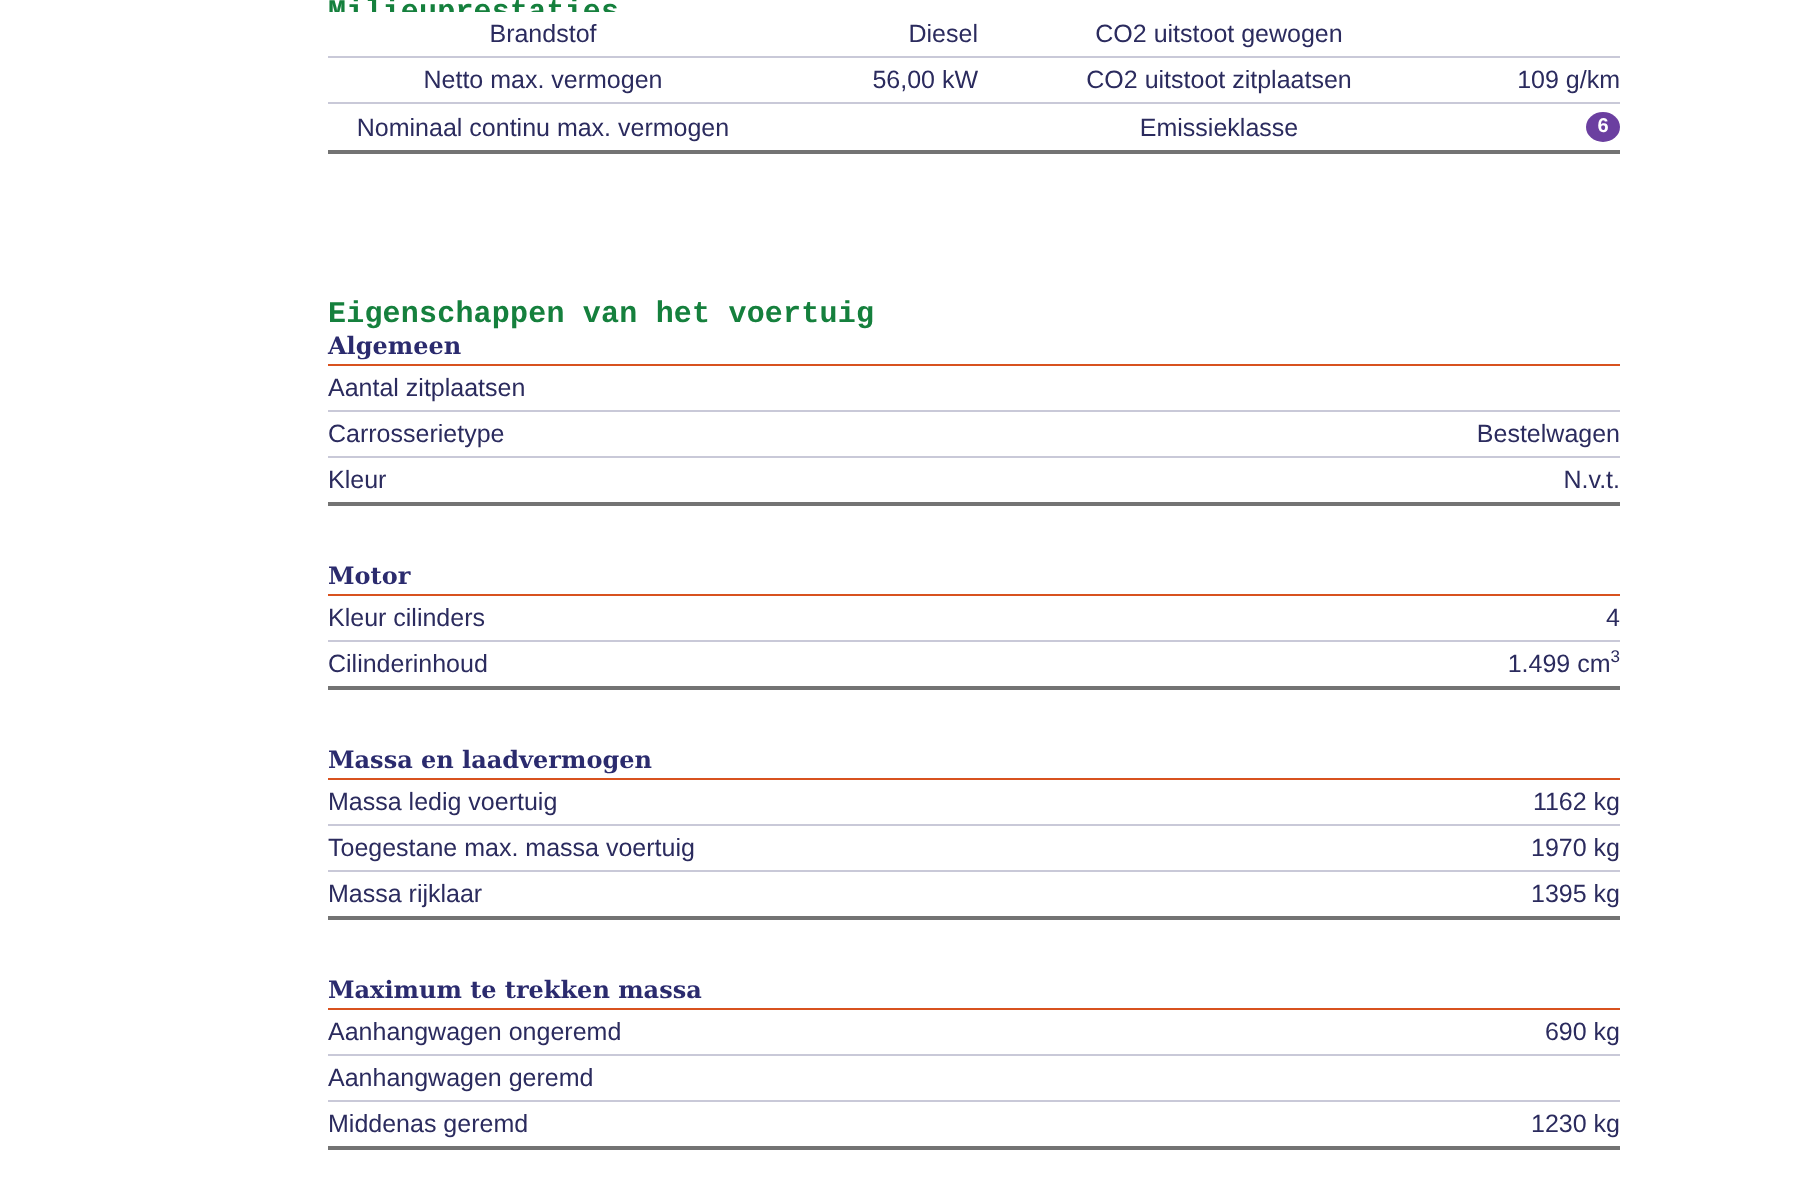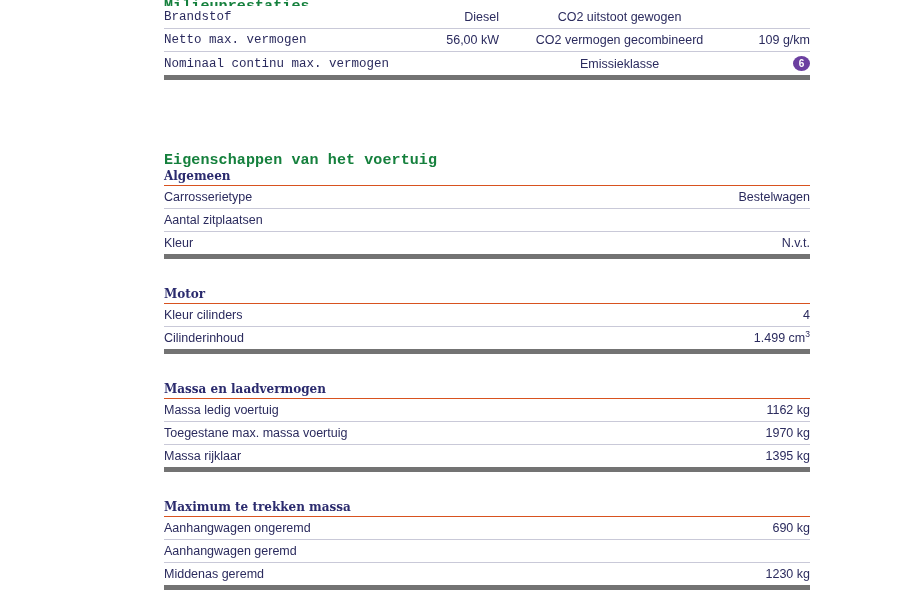--- a/index.html
+++ b/index.html
@@ -62,25 +62,25 @@
   }
   table.spec td {
     padding: 4px 0 4px 0;
     border-bottom: 1px solid #c9c9d8;
     vertical-align: bottom;
     line-height: 14px;
     color: #2b2b5e;
     white-space: nowrap;
   }
   table.spec tr:last-child td {
-    border-bottom: 5px solid #737373;
-  }
-
-  
-  .c-l-label { width: 215px; text-align: left; font-family: Liberation Mono, monospace; }
+    border-bottom: 2px solid #737373;
+  }
+
+  
+  .c-l-label { width: 215px; text-align: center; }
   .c-l-value { width: 110px; text-align: right; padding-right: 18px !important; }
   .c-r-label { width: 205px; text-align: center; }
   .c-r-value { text-align: right; }
 
   
   .c-label { text-align: left; }
   .c-value { text-align: right; }
 
   .spacer-lg { height: 72px; }
   .spacer-md { height: 28px; }
@@ -118,21 +118,21 @@
       <tbody>
         <tr>
           <td class="c-l-label">Brandstof</td>
           <td class="c-l-value">Diesel</td>
           <td class="c-r-label">CO2 uitstoot gewogen</td>
           <td class="c-r-value"></td>
         </tr>
         <tr>
           <td class="c-l-label">Netto max. vermogen</td>
           <td class="c-l-value">56,00 kW</td>
-          <td class="c-r-label">CO2 vermogen gecombineerd</td>
+          <td class="c-r-label">CO2 uitstoot zitplaatsen</td>
           <td class="c-r-value">109 g/km</td>
         </tr>
         <tr>
           <td class="c-l-label">Nominaal continu max. vermogen</td>
           <td class="c-l-value"></td>
           <td class="c-r-label">Emissieklasse</td>
           <td class="c-r-value">
             <span class="badge">6</span>
           </td>
         </tr>
@@ -140,28 +140,28 @@
     </table>
 
     <div class="spacer-lg"></div>
 
     <h2 class="section-title">Eigenschappen van het voertuig</h2>
 
     <h3 class="sub-title">Algemeen</h3>
     <table class="spec top-rule">
       <tbody>
         <tr>
+          <td class="c-label">Aantal zitplaatsen</td>
+          <td class="c-value"></td>
+        </tr>
+        <tr>
           <td class="c-label">Carrosserietype</td>
           <td class="c-value">Bestelwagen</td>
         </tr>
         <tr>
-          <td class="c-label">Aantal zitplaatsen</td>
-          <td class="c-value"></td>
-        </tr>
-        <tr>
           <td class="c-label">Kleur</td>
           <td class="c-value">N.v.t.</td>
         </tr>
       </tbody>
     </table>
 
     <div class="spacer-md"></div>
 
     <h3 class="sub-title">Motor</h3>
     <table class="spec top-rule">

